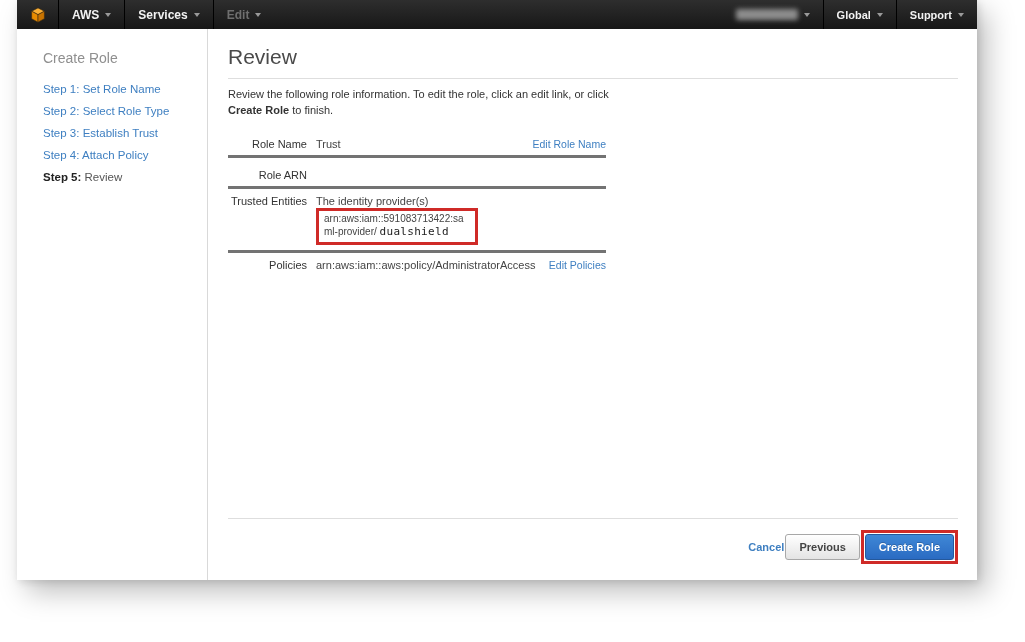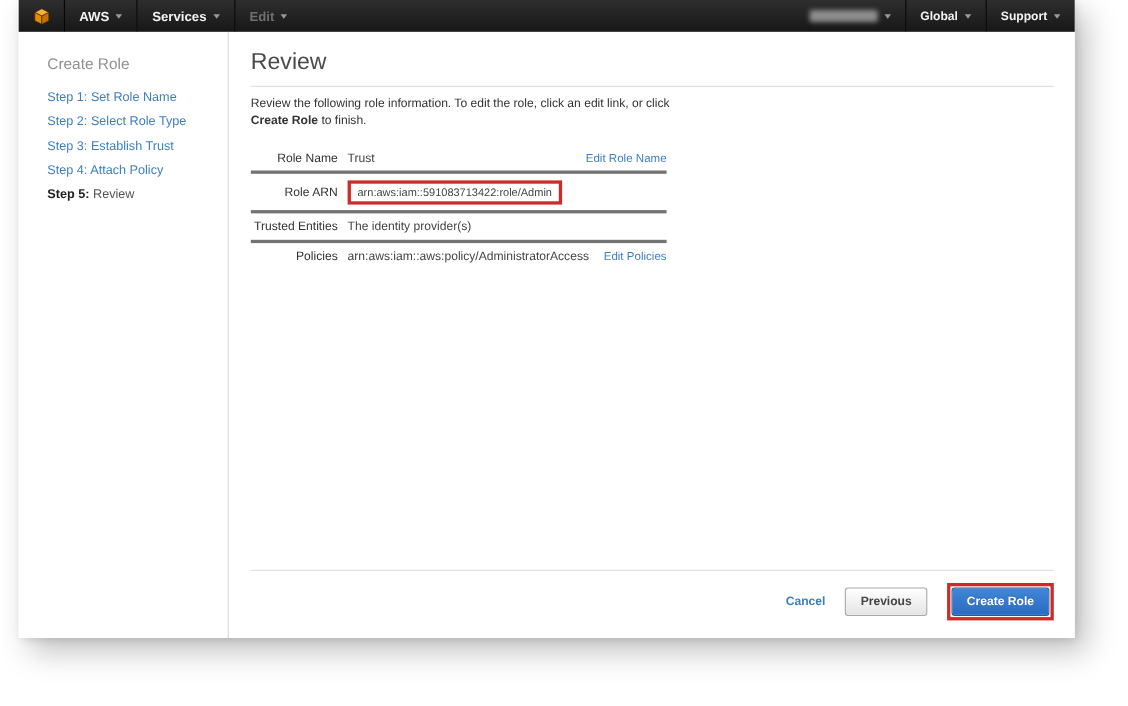--- a/index.html
+++ b/index.html
@@ -105,21 +105,21 @@
   .arn-mono { font-size: 10px; color: #444; }
   .provider-name {
     font-family: "DejaVu Sans Mono", monospace;
     font-size: 11px; color: #222; letter-spacing: 0.3px;
   }
   .trusted-intro { font-size: 11px; color: #444; margin-bottom: 1px; }
   .spacer { flex: 1; }
   
   .footer-bar {
     display: flex; align-items: center; justify-content: flex-end;
-    padding: 11px 0 4px 0; gap: 18px;
+    padding: 11px 0 4px 0; gap: 1px;
   }
   .cancel-link { font-size: 11px; font-weight: bold; color: #3e7fc1; text-decoration: none; cursor: pointer; }
   .btn-secondary {
     font-family: "Liberation Sans", sans-serif;
     font-size: 11px; font-weight: bold; color: #444;
     background: linear-gradient(#ffffff, #e4e4e4);
     border: 1px solid #a8a8a8; border-radius: 3px;
     padding: 6px 13px; cursor: pointer;
   }
   .create-annotation { border: 3px solid #cf2a27; padding: 1px; display: inline-block; }
@@ -206,29 +206,27 @@
       <div class="fields">
 
         <div class="field-row">
           <div class="field-label">Role Name</div>
           <div class="field-value">Trust</div>
           <a class="edit-link">Edit Role Name</a>
         </div>
 
         <div class="field-row">
           <div class="field-label" style="padding-top:7px;">Role ARN</div>
-          <div class="field-value">
-            <span class="redbox"><span class="arn-mono">arn:aws:iam::591083713422:role/Admin</span></span>
-          </div>
         </div>
 
         <div class="field-row">
           <div class="field-label">Trusted Entities</div>
           <div class="field-value">
             <div class="trusted-intro">The identity provider(s)</div>
+            <span class="redbox-multiline"><span class="arn-mono">arn:aws:iam::591083713422:saml-provider/</span> <span class="provider-name">dualshield</span></span>
           </div>
         </div>
 
         <div class="field-row">
           <div class="field-label">Policies</div>
           <div class="field-value">arn:aws:iam::aws:policy/AdministratorAccess</div>
           <a class="edit-link">Edit Policies</a>
         </div>
 
       </div>

